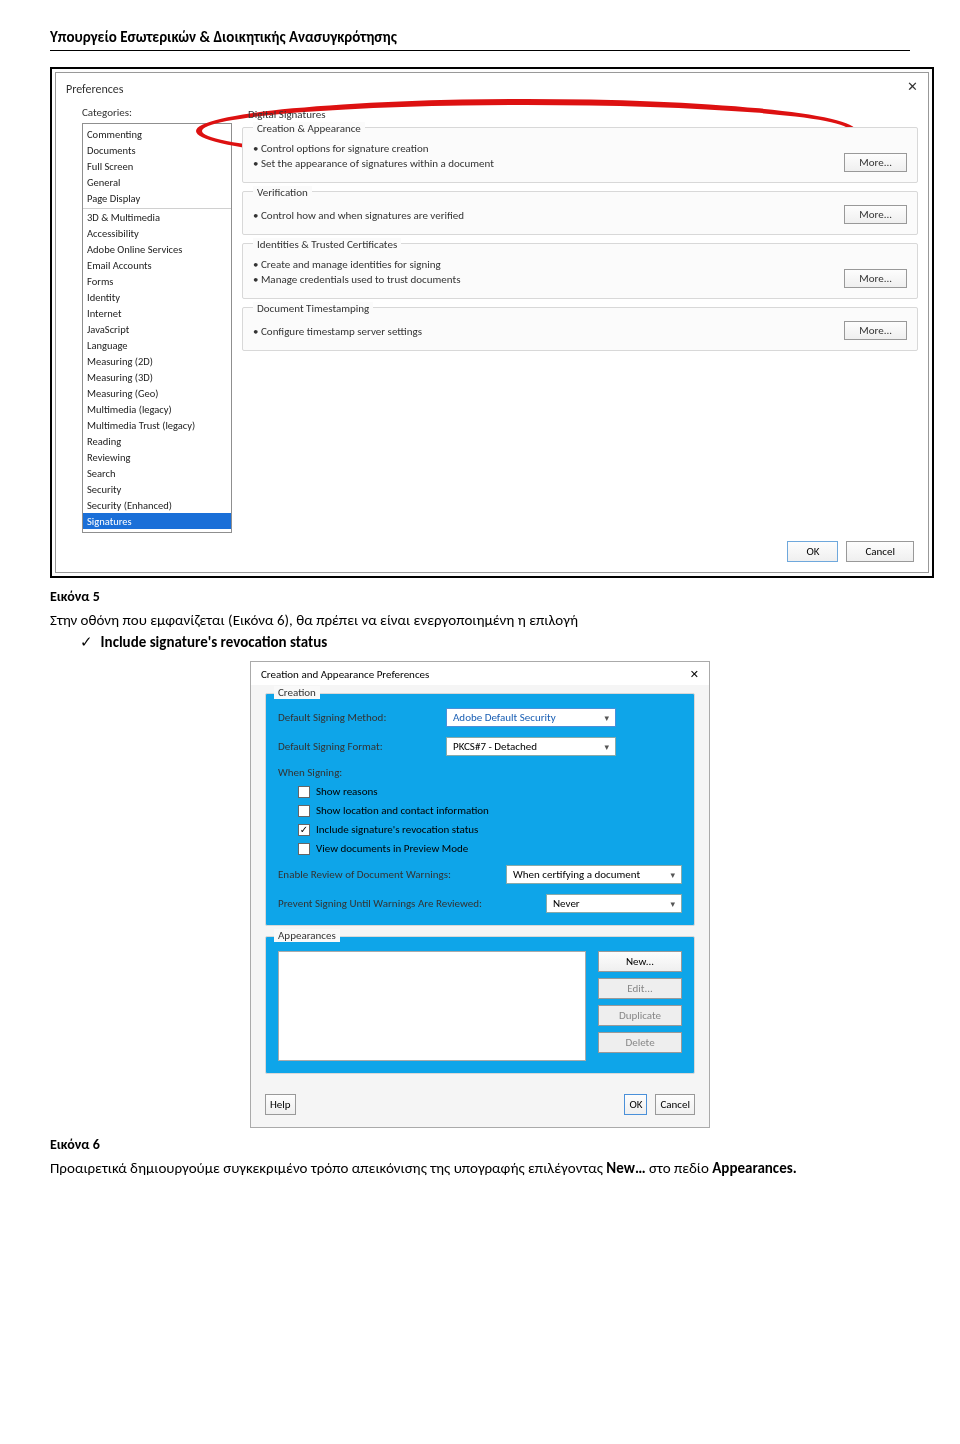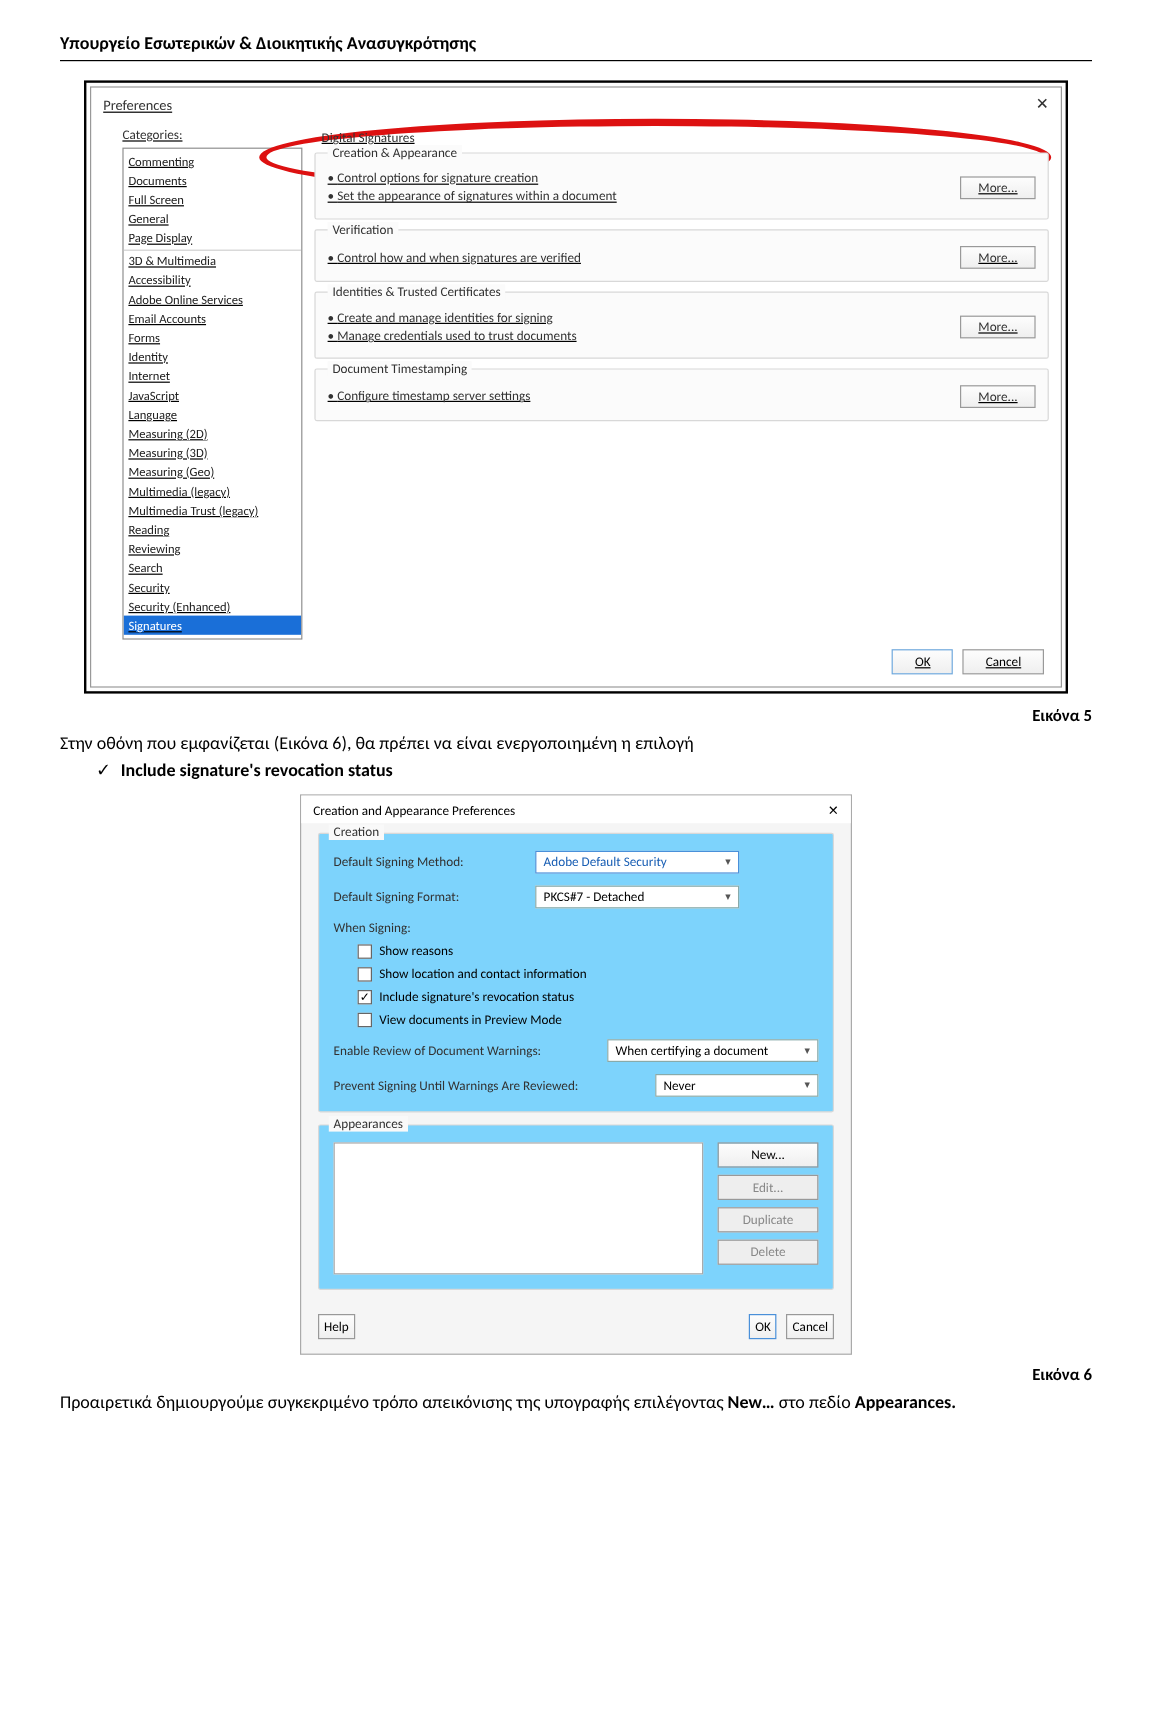--- a/index.html
+++ b/index.html
@@ -14,24 +14,23 @@
   .page { padding: 28px 50px 20px 50px; }
   .doc-header { font-weight: bold; font-size: 15px; padding-bottom: 4px; border-bottom: 1.5px solid #000; margin-bottom: 14px; }
   .intro { font-size: 15px; margin-bottom: 10px; }
   .intro b { font-weight: bold; }
   .intro i { font-style: italic; }
 
   
   .prefs-frame {
     border: 2px solid #000;
     margin: 16px auto 10px auto;
-    width: 820px;
+    width: 884px;
     background: #fdfdfd;
     position: relative;
-    text-decoration: underline;
   }
   .prefs-inner { border: 1px solid #999; margin: 3px; background: #fff; padding: 8px 10px 10px 10px; position: relative; }
   .prefs-title { font-size: 12px; color: #333; }
   .prefs-close { position: absolute; top: 6px; right: 10px; font-size: 13px; font-family: Arial; color:#333; cursor:pointer;}
   .prefs-body { display: flex; margin-top: 10px; padding-left: 16px; }
   .cat-col { width: 150px; }
   .cat-label { font-size: 11px; color:#333; margin-bottom: 4px; }
   .cat-list {
     border: 1px solid #8f8f8f;
     height: 410px;
@@ -45,21 +44,21 @@
   .main-col { flex:1; padding-left: 10px; position:relative; }
   .fieldset {
     border: 1px solid #d8d8d8;
     border-radius: 2px;
     margin-bottom: 8px;
     padding: 8px 10px 10px 10px;
     position: relative;
     background:#fbfbfb;
   }
   .legend { position: relative; top:-16px; background:#fbfbfb; padding:0 4px; font-size:11px; color:#333; display:inline-block;}
-  .fs-content { margin-top:-10px; font-size:11px; color:#333; display:flex; justify-content:space-between; align-items:center;}
+  .fs-content { margin-top:-10px; font-size:11px; color:#333; display:flex; justify-content:space-between; align-items:flex-end;}
   .fs-bullets { line-height:1.4; }
   .fs-bullets .b::before { content:"• "; }
   .more-btn {
     border:1px solid #999; background: linear-gradient(#fdfdfd,#efefef);
     font-size:11px; padding: 2px 14px; cursor:pointer; min-width:60px; text-align:center;
   }
   .digsig-hdr { font-size:11px; color:#333; margin: 2px 0 6px 6px; }
   .ellipse {
     position:absolute;
     border: 6px solid #d11;
@@ -67,30 +66,30 @@
     pointer-events:none;
   }
   .ell1 { width: 660px; height: 64px; top: 26px; left: 140px; }
   .footer-btns { display:flex; justify-content:flex-end; gap:8px; margin-top:8px; padding-right:4px;}
   .footer-btns .btn {
     border:1px solid #6fa8dc; background: linear-gradient(#fdfdfd,#efefef);
     font-size:11px; padding: 3px 18px; cursor:pointer;
   }
   .footer-btns .btn.cancel { border-color:#999; }
 
-  .caption { text-align:right; font-weight:bold; font-size:14px; margin: 6px 0 6px 0; }
+  .caption { text-align:left; font-weight:bold; font-size:14px; margin: 6px 0 6px 0; }
   .body-text { font-size:15px; margin-bottom: 4px; }
   .check-line { font-size:15px; margin: 2px 0 10px 30px; }
   .check-line .tick { font-family: "Segoe UI Symbol"; margin-right:8px; }
 
   
   .cap-frame { width: 460px; margin: 0 auto 8px auto; border:1px solid #aaa; background:#f5f5f5; font-size:11px; }
   .cap-title { display:flex; justify-content:space-between; padding:6px 10px 4px 10px; background:#fff;}
   .cap-body { padding: 8px 14px 10px 14px; }
-  .group { border:1px solid #d8d8d8; border-radius:2px; background:#7dd3fc; padding: 14px 12px 12px 12px; margin-bottom:10px; position:relative;}
+  .group { border:1px solid #d8d8d8; border-radius:2px; background:#0ea5e9; padding: 14px 12px 12px 12px; margin-bottom:10px; position:relative;}
   .group .gleg { position:absolute; top:-8px; left:8px; background:#f9f9f9; padding:0 4px; font-size:11px; color:#333;}
   .frow { display:flex; align-items:center; margin-bottom:10px; gap:8px; }
   .flabel { width: 160px; color:#333; }
   .combo { flex:1; max-width:170px; border:1px solid #8aa; background:#fff; display:flex; align-items:center; justify-content:space-between; padding:2px 6px; font-size:11px; }
   .combo.blue { border-color:#4a90d9; color:#1a5fb4;}
   .combo .chev { font-size:9px; color:#555; margin-left:6px;}
   .sub { margin-left: 20px; }
   .chk { display:flex; align-items:center; gap:6px; margin-bottom:6px; }
   .chk .box { width:12px; height:12px; border:1px solid #666; background:#fff; display:inline-flex; align-items:center; justify-content:center; font-size:10px; line-height:1;}
   .appear-row { display:flex; gap:12px; }

